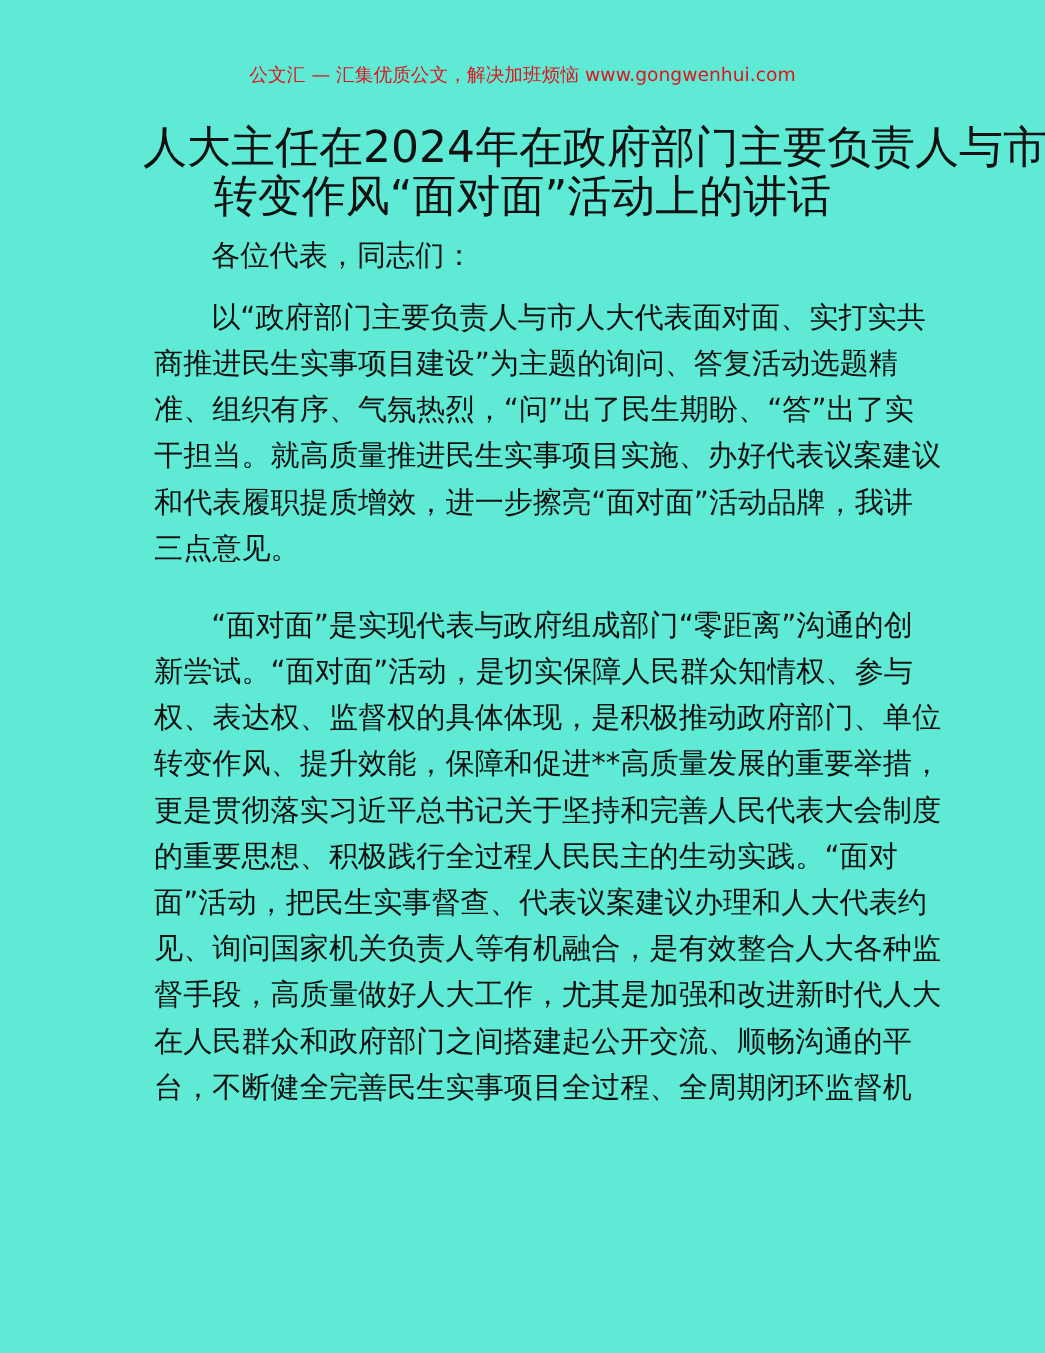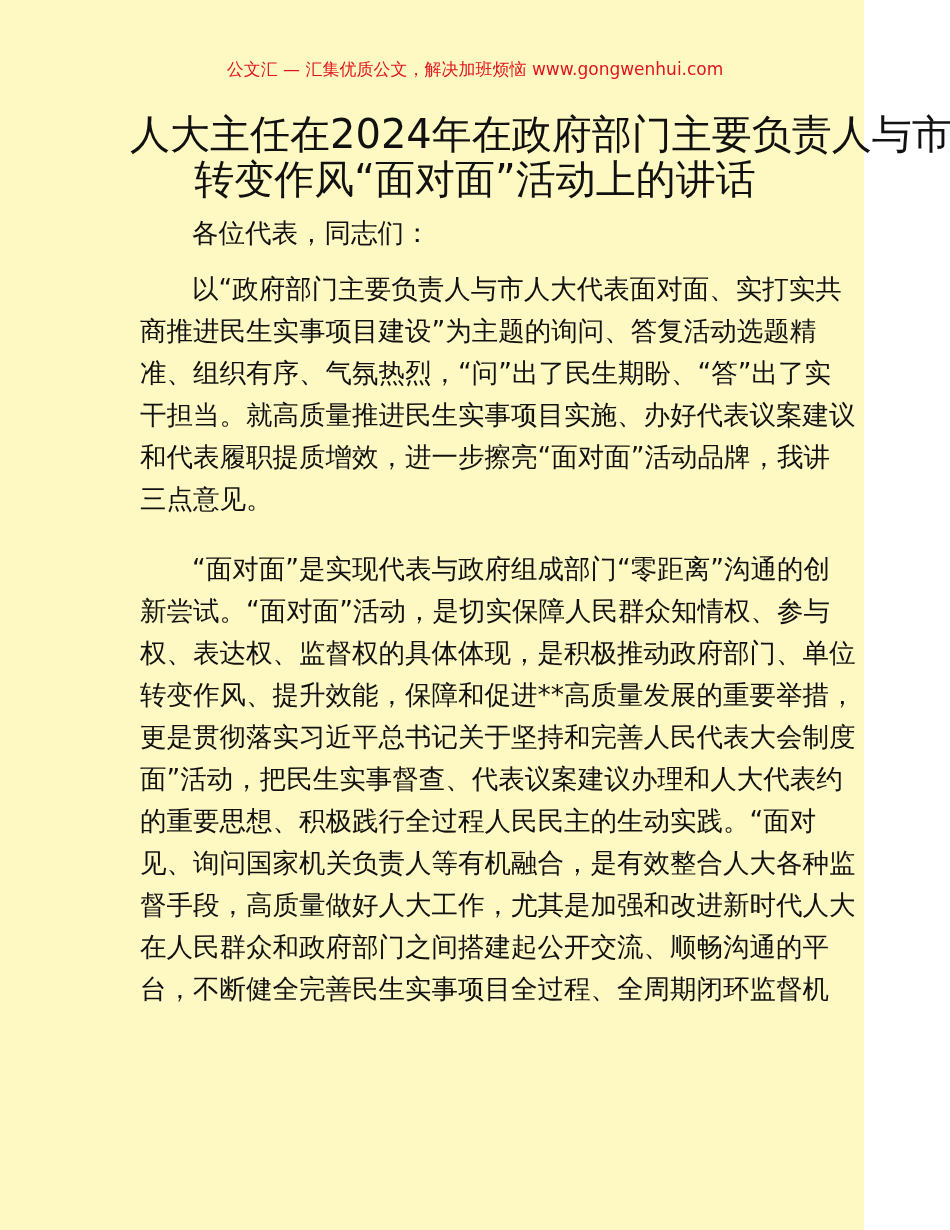--- a/index.html
+++ b/index.html
@@ -1,17 +1,17 @@
 <!DOCTYPE html>
 <html><head>
 <meta charset="utf-8">
 <style>
   html, body { margin: 0; padding: 0; background: #ffffff; }
   body { width: 950px; height: 1230px; position: relative; overflow: hidden; }
-  .page { position: absolute; left: 0; top: 0; width: 864px; height: 1230px; background: #fef9c3; }
+  .page { position: absolute; left: 0; top: 0; width: 950px; height: 1230px; background: #5eead4; }
   .header-banner {
     position: absolute; left: 0; top: 56px; width: 950px; text-align: center;
     color: #e0141e; font-family: "DejaVu Sans", "Liberation Sans", sans-serif;
     font-size: 17px; line-height: 26px; letter-spacing: 0px;
   }
   .title {
     position: absolute; left: 130px; top: 112px; width: 690px; text-align: center;
     color: #111111; font-family: "DejaVu Sans", "Liberation Sans", sans-serif;
     font-size: 40px; line-height: 45px; font-weight: normal; margin: 0;
   }
@@ -51,21 +51,21 @@
     <div class="para-gap"></div>
 
     <div class="para-gap"></div>
 
     <div>
       <span class="line indent">“面对面”是实现代表与政府组成部门“零距离”沟通的创</span>
       <span class="line">新尝试。“面对面”活动，是切实保障人民群众知情权、参与</span>
       <span class="line">权、表达权、监督权的具体体现，是积极推动政府部门、单位</span>
       <span class="line">转变作风、提升效能，保障和促进**高质量发展的重要举措，</span>
       <span class="line">更是贯彻落实习近平总书记关于坚持和完善人民代表大会制度</span>
+      <span class="line">的重要思想、积极践行全过程人民民主的生动实践。“面对</span>
       <span class="line">面”活动，把民生实事督查、代表议案建议办理和人大代表约</span>
-      <span class="line">的重要思想、积极践行全过程人民民主的生动实践。“面对</span>
       <span class="line">见、询问国家机关负责人等有机融合，是有效整合人大各种监</span>
       <span class="line">督手段，高质量做好人大工作，尤其是加强和改进新时代人大</span>
       <span class="line">在人民群众和政府部门之间搭建起公开交流、顺畅沟通的平</span>
       <span class="line">台，不断健全完善民生实事项目全过程、全周期闭环监督机</span>
     </div>
   </div>
 </div>
 
 </body></html>

